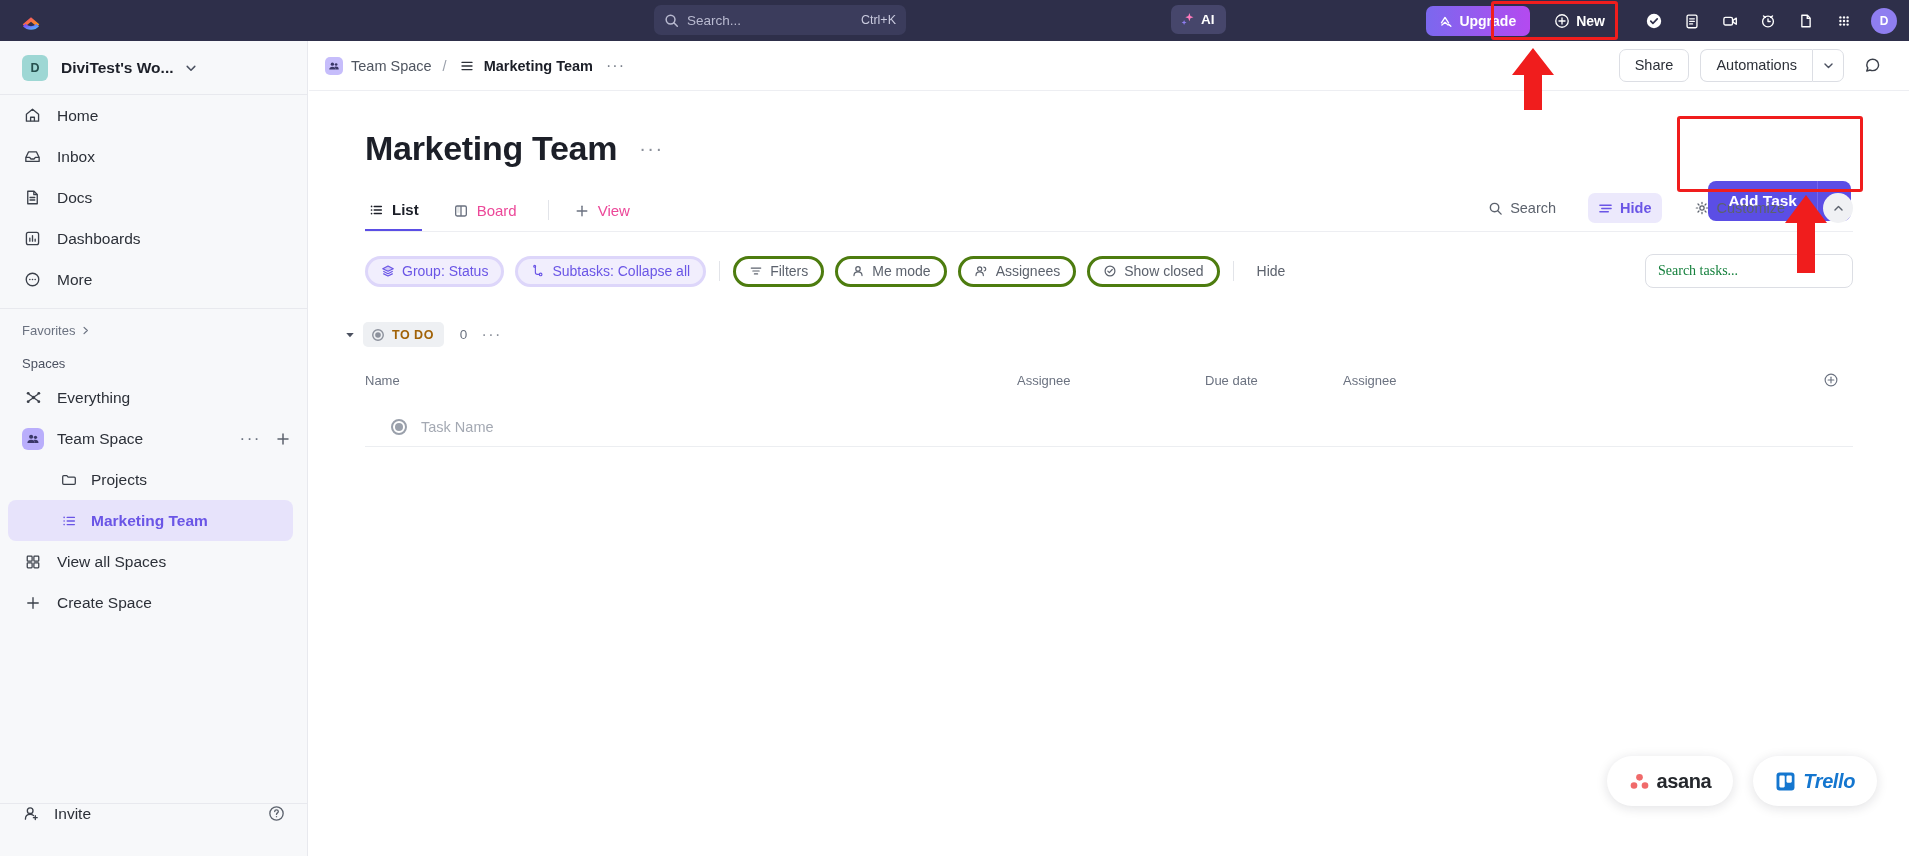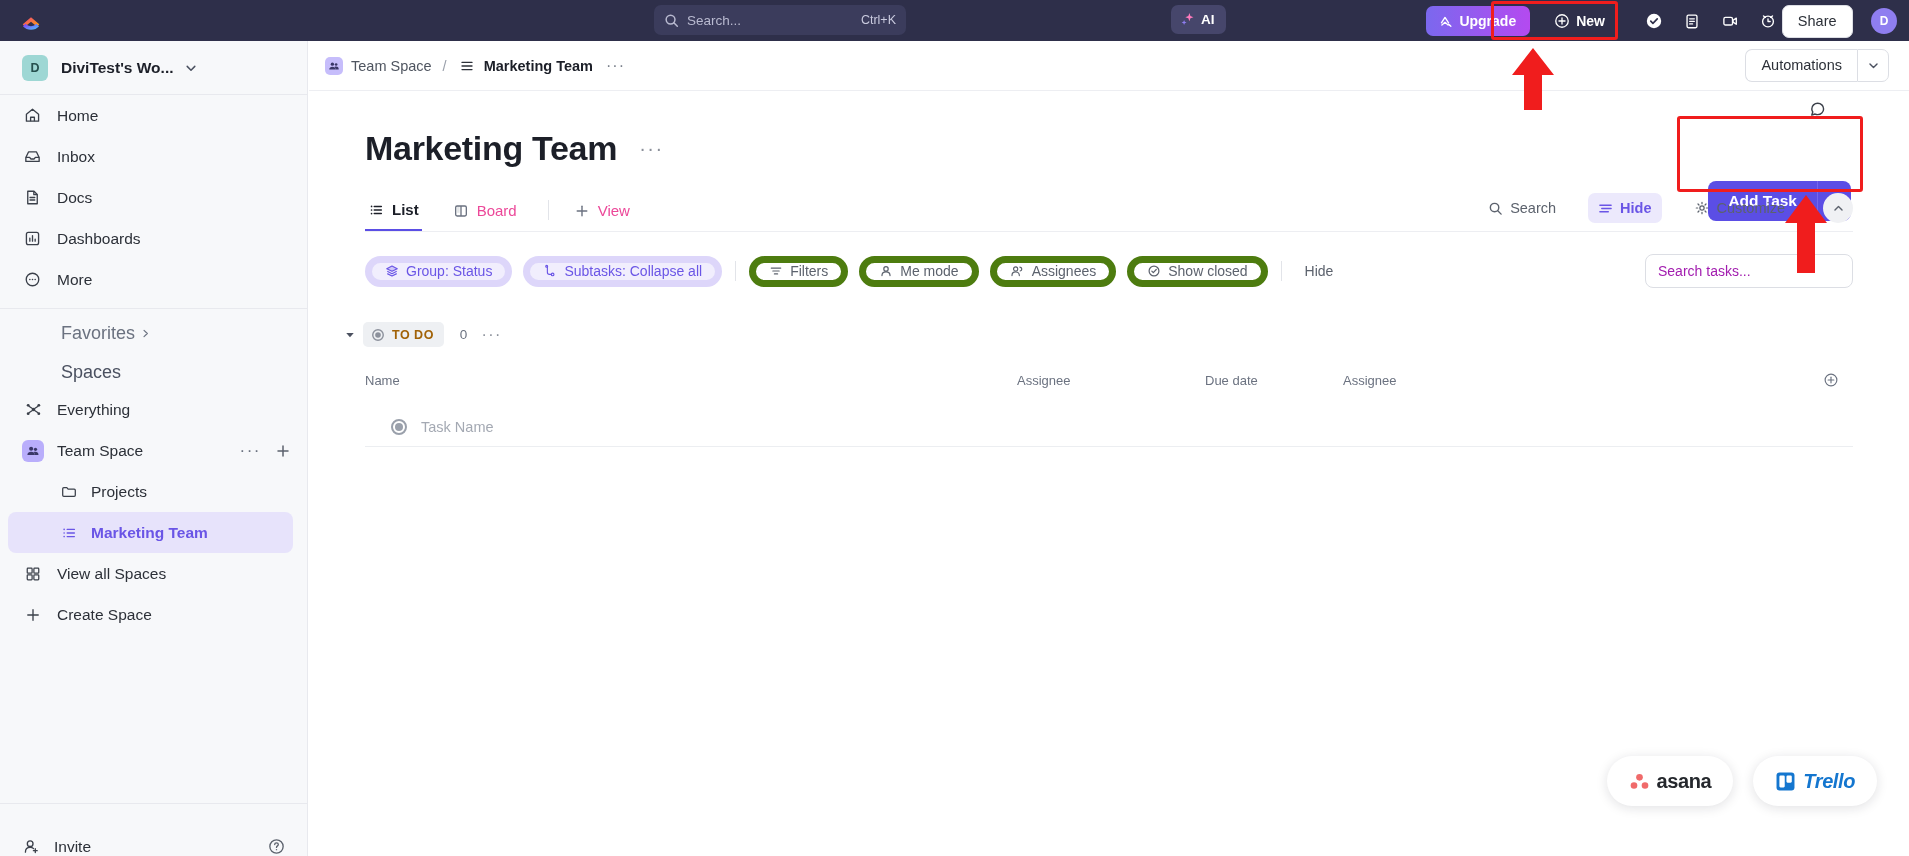--- a/index.html
+++ b/index.html
@@ -102,22 +102,22 @@
   .side-divider { height: 1px; background: #e8e9ee; margin: 0; }
 
   .nav-item {
     height: 41px; display: flex; align-items: center;
     padding-left: 22px; cursor: pointer;
     color: #2c3038; font-size: 15.5px;
   }
   .nav-item .nav-ico { width: 21px; height: 21px; margin-right: 14px; flex: none; display:flex; align-items:center; justify-content:center; }
 
   .side-section {
-    padding: 14px 0 6px 22px; font-size: 18px; color: #6b7280;
-    display: flex; align-items: center; gap: 5px; margin-left: 39px;
+    padding: 14px 0 6px 22px; font-size: 13px; color: #6b7280;
+    display: flex; align-items: center; gap: 5px;
   }
   .side-section.bold { color: #4b5160; }
 
   .space-item {
     height: 41px; display: flex; align-items: center;
     padding-left: 22px; padding-right: 16px; cursor: pointer;
     color: #2c3038; font-size: 15.5px; position: relative;
   }
   .space-item .sp-ico { width: 22px; height: 22px; margin-right: 13px; flex:none; display:flex; align-items:center; justify-content:center;}
   .space-item .sp-actions { margin-left: auto; display: flex; align-items: center; gap: 14px; color: #6b7280; }
@@ -126,39 +126,39 @@
     padding-left: 50px; padding-right: 14px; cursor: pointer;
     color: #2c3038; font-size: 15.5px;
     margin: 0 14px 0 8px; border-radius: 8px;
   }
   .child-item .ch-ico { width: 21px; height: 21px; margin-right: 12px; flex:none; display:flex; align-items:center; justify-content:center;}
   .child-item.active { background: #e7e3fb; color: #6a55e6; font-weight: bold; }
 
   #sidebar-bottom {
     position: absolute; bottom: 0; left: 0; width: 308px; height: 53px;
     border-top: 1px solid #e8e9ee;
-    display: flex; align-items: flex-end; padding: 0 22px;
+    display: flex; align-items: flex-start; padding: 0 22px;
   }
   #invite-row { display: flex; align-items: center; gap: 13px; color: #2c3038; font-size: 15.5px; cursor: pointer; }
 
   
   #main { position: absolute; left: 309px; top: 41px; width: 1600px; height: 815px; background: #fff; }
 
   #breadcrumb-bar {
     height: 50px; display: flex; align-items: center;
     padding: 0 20px 0 16px; border-bottom: 1px solid #edeef2;
   }
   .crumb { display: flex; align-items: center; gap: 8px; cursor: pointer; }
   .crumb-icon { width: 18px; height: 18px; display:flex; align-items:center; justify-content:center;}
   .crumb-text { font-size: 14.5px; color: #4f5560; }
   .crumb-text.current { color: #1c1f28; font-weight: bold; }
   .crumb-sep { margin: 0 11px; color: #9aa0ab; font-size: 14.5px; }
   .crumb-dots { margin-left: 13px; color: #7b818c; cursor: pointer; letter-spacing: 1px; }
 
-  #bc-right { margin-left: auto; display: flex; align-items: center; gap: 11px; flex-direction: column; }
+  #bc-right { margin-left: auto; display: flex; align-items: flex-start; gap: 11px; }
   .hdr-btn {
     height: 33px; padding: 0 15px; border: 1px solid #dcdee4; border-radius: 7px;
     background: #fff; color: #2c3038; font-size: 14.5px;
     display: flex; align-items: center; cursor: pointer;
   }
   .hdr-split { display: flex; align-items: stretch; }
   .hdr-split .main-part { border-radius: 7px 0 0 7px; border-right: none; }
   .hdr-split .chev-part {
     width: 32px; border: 1px solid #dcdee4; border-left: 1px solid #dcdee4;
     border-radius: 0 7px 7px 0; background: #fff;
@@ -201,32 +201,32 @@
   .vt-btn.purple { background: #ece9fc; color: #6a55e6; font-weight: bold; }
   #collapse-btn {
     width: 30px; height: 30px; border-radius: 50%; background: #f0f1f4;
     display: flex; align-items: center; justify-content: center; cursor: pointer; margin-left: 6px;
   }
 
   #filterbar { margin: 22px 0 0 56px; display: flex; align-items: center; width: 1488px; }
   .chip {
     height: 31px; padding: 0 13px; border-radius: 16px;
     display: flex; align-items: center; gap: 7px;
-    font-size: 14px; cursor: pointer; border: 7px solid #4d7c0f;
+    font-size: 14px; cursor: pointer; border: 3px solid #4d7c0f;
     color: #5c626d; background: #fff; margin-right: 11px; white-space: nowrap;
   }
   .chip.purple { background: #f1eefd; border-color: #ddd6fa; color: #6a55e6; }
   .chip-sep { width: 1px; height: 20px; background: #e2e4e9; margin: 0 13px 0 2px; }
   .plain-btn { font-size: 14px; color: #5c626d; cursor: pointer; padding: 0 10px; }
   #tasksearch {
     margin-left: auto; width: 208px; height: 34px;
     border: 1px solid #dcdee4; border-radius: 8px;
     display: flex; align-items: center; padding: 0 12px;
   }
-  #tasksearch .ts-ph { color: #a21caf; font-size: 14px; }
+  #tasksearch .ts-ph { color: #15803d; font-size: 14px; font-family: Liberation Serif, serif; }
 
   
   #group-header { margin: 34px 0 0 28px; display: flex; align-items: center; gap: 0; }
   #group-caret { width: 26px; display: flex; align-items: center; justify-content: center; cursor: pointer; }
   #group-pill {
     height: 25px; padding: 0 10px 0 8px; background: #eef0f3; border-radius: 5px;
     display: flex; align-items: center; gap: 7px; cursor: pointer;
   }
   #group-pill .gp-text { font-size: 12.5px; font-weight: bold; color: #a16207; letter-spacing: 0.5px; }
   #group-count { margin-left: 16px; font-size: 13.5px; color: #6b7280; }

